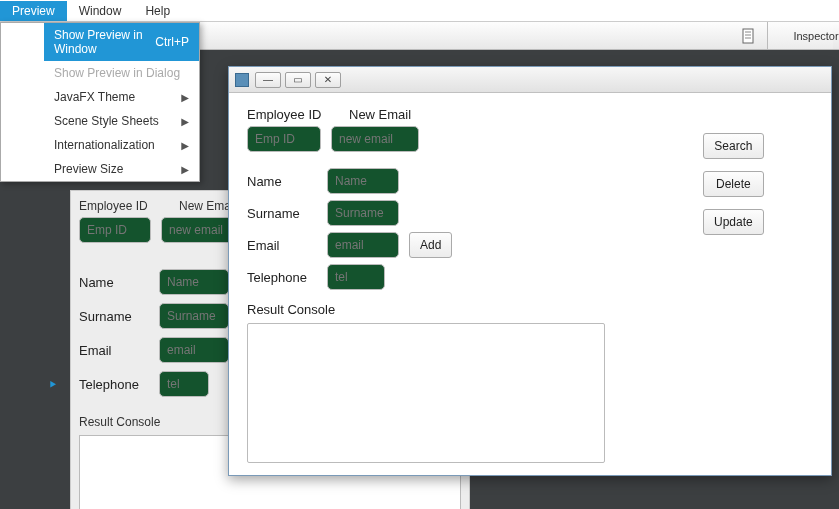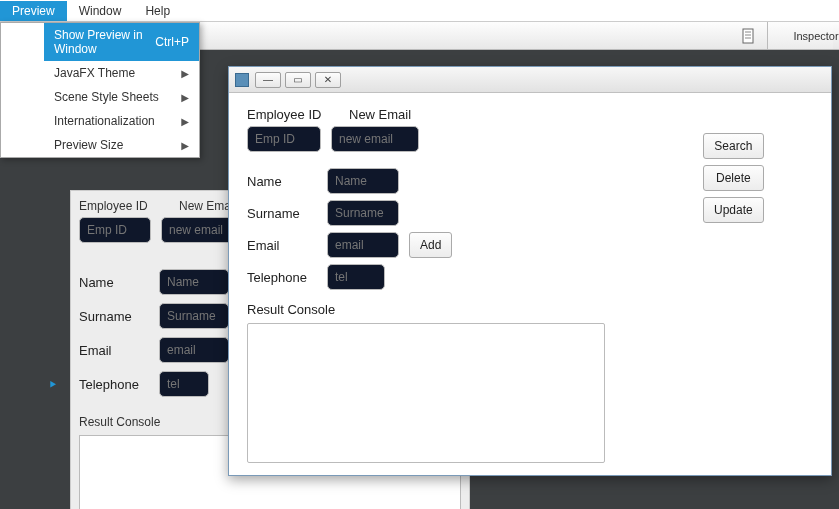--- a/index.html
+++ b/index.html
@@ -34,28 +34,28 @@
 .titlebar .title-text { font-size: 12px; color: #333; flex: 1; }
 .win-controls { display: flex; gap: 4px; }
 .win-btn { width: 26px; height: 16px; border: 1px solid #a0a0a0; background: linear-gradient(#fdfdfd,#e8e8e8); font-size: 10px; display: flex; align-items: center; justify-content: center; color: #444; cursor: pointer; border-radius: 2px; }
 
 .form-body { padding: 14px 18px; }
 .top-labels { display: flex; gap: 14px; margin-bottom: 4px; }
 .top-labels .lbl { font-size: 13px; color: #222; }
 .top-labels .lbl.emp { width: 88px; }
 .row { display: flex; align-items: center; gap: 10px; margin-bottom: 6px; }
 .row label { font-size: 13px; color: #222; width: 70px; }
-.row input { font-size: 12px; padding: 5px 7px; border: 1px solid #bbb; border-radius: 5px; color: #999; background: #0f172a; }
+.row input { font-size: 12px; padding: 5px 7px; border: 1px solid #bbb; border-radius: 5px; color: #999; background: #14532d; }
 .row input.emp { width: 74px; }
 .row input.em { width: 88px; }
 .row input.sm { width: 72px; }
 .row input.tel { width: 58px; }
 
 .btn { font-size: 12px; padding: 5px 10px; border: 1px solid #aaa; border-radius: 3px; background: linear-gradient(#fdfdfd,#ececec); cursor: pointer; color: #222; }
-.side-buttons { position: absolute; top: 40px; left: 474px; display: flex; flex-direction: column; gap: 6px; }
+.side-buttons { position: absolute; top: 40px; left: 474px; display: flex; flex-direction: column; gap: 12px; }
 
 .result-label { font-size: 13px; color: #222; margin-top: 12px; margin-bottom: 6px; }
 .result-box { width: 358px; height: 140px; border: 1px solid #bbb; background: #fff; border-radius: 2px; }
 
 .dark-strip { position: absolute; top: 50px; left: 0; width: 60px; height: 459px; background: #3c3f41; }
 .blue-ptr { position: absolute; top: 378px; left: 48px; font-size: 12px; color: #2196d6; }
 </style>
 </head>
 <body>
 
@@ -72,20 +72,23 @@
       <line x1="4" y1="7" x2="10" y2="7" stroke="#888"></line>
       <line x1="4" y1="10" x2="10" y2="10" stroke="#888"></line>
     </svg>
   <div class="inspector-panel">Inspector</div>
 </div>
 
 <div class="dropdown">
   <div class="dropdown-item highlighted">
     <span>Show Preview in Window</span>
     <span class="shortcut">Ctrl+P</span>
+  </div>
+  <div class="dropdown-item disabled">
+    <span>Show Preview in Dialog</span>
   </div>
   <div class="dropdown-item">
     <span>JavaFX Theme</span>
     <span class="arrow">▶</span>
   </div>
   <div class="dropdown-item">
     <span>Scene Style Sheets</span>
     <span class="arrow">▶</span>
   </div>
   <div class="dropdown-item">

